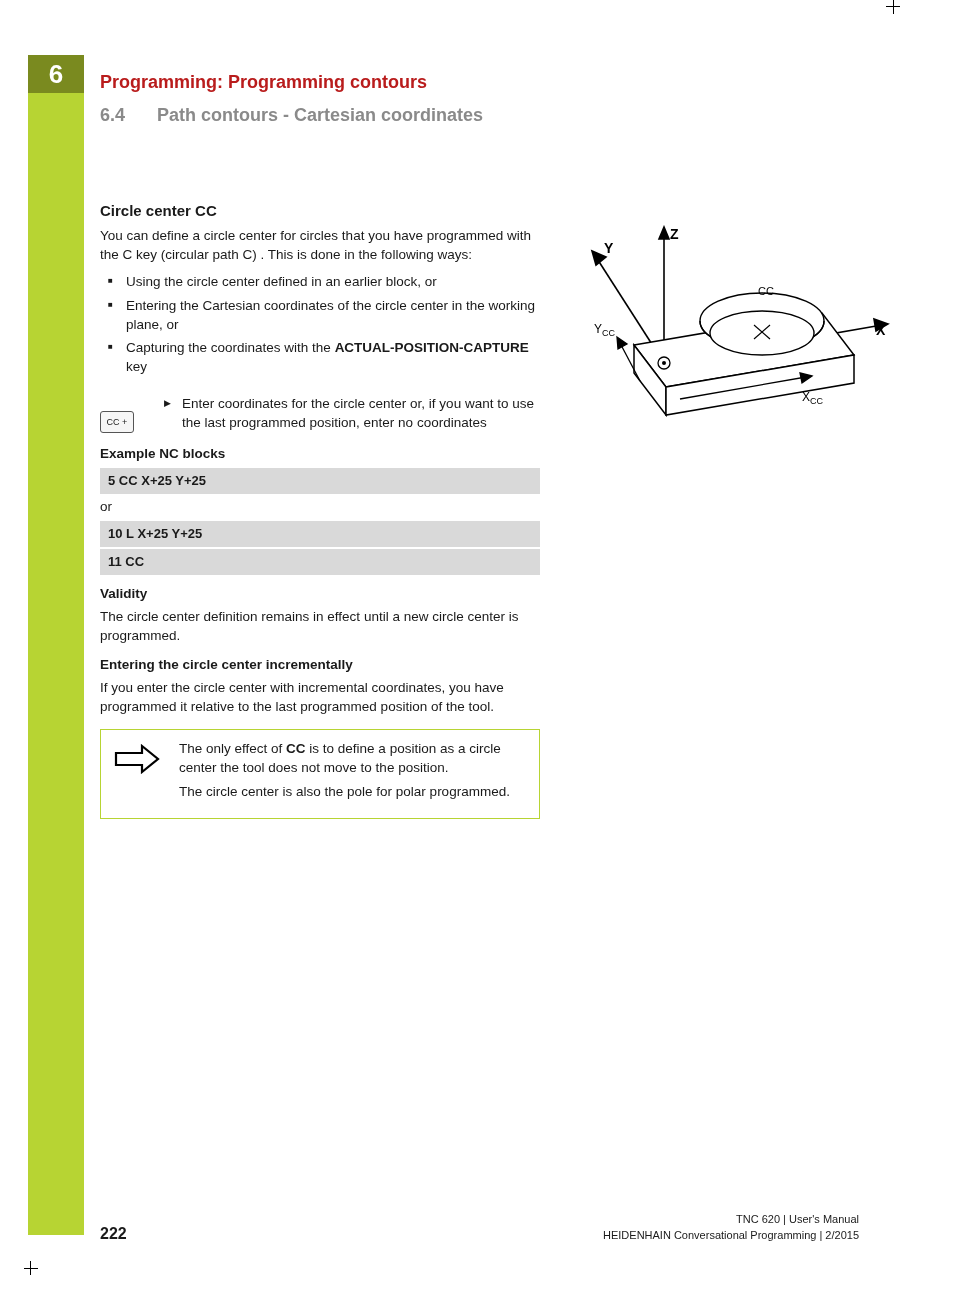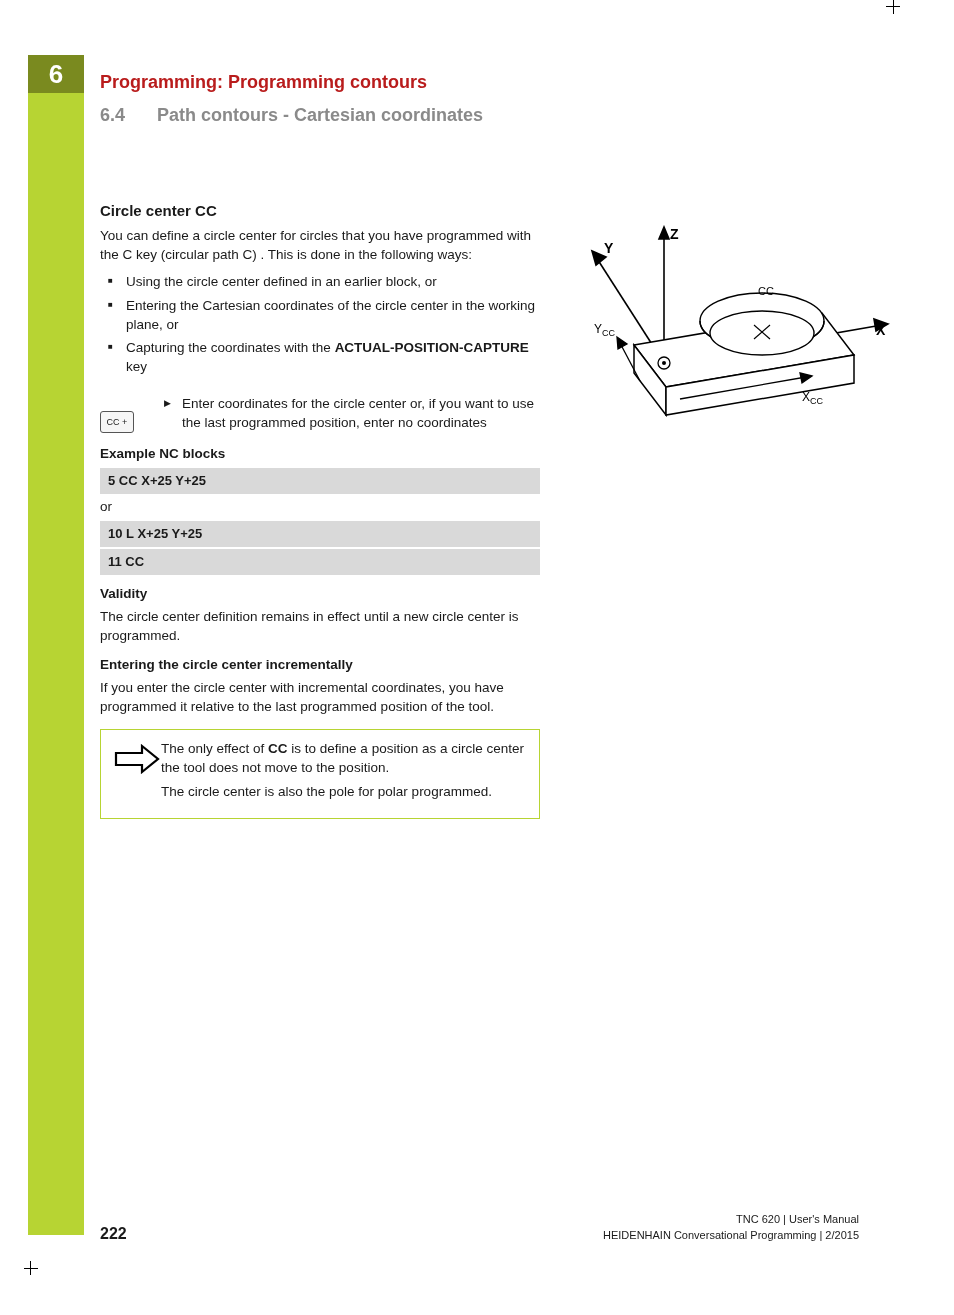--- a/index.html
+++ b/index.html
@@ -86,20 +86,21 @@
     font-weight: bold;
     font-size: 13px;
     margin: 2px 0;
   }
   .subhead { font-weight: bold; margin: 10px 0 4px 0; }
   .note-box {
     border: 1px solid #b7d433;
     padding: 10px 12px 10px 12px;
     margin-top: 12px;
     display: flex;
+    gap: 18px;
     align-items: flex-start;
   }
   .note-icon {
     width: 48px; height: 38px;
     flex-shrink: 0;
     display: flex; align-items: center; justify-content: center;
   }
   .note-text p { margin-bottom: 6px; }
   .diagram {
     position: absolute;

